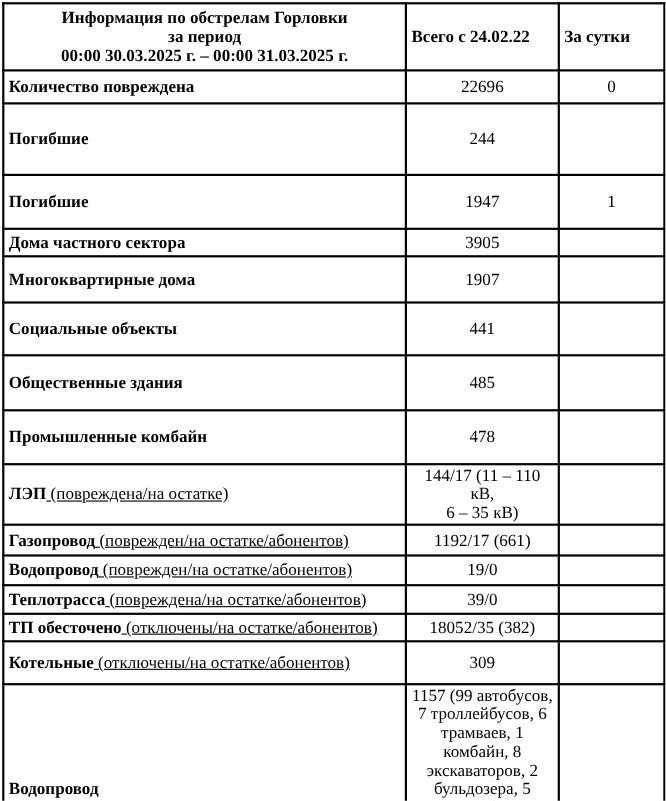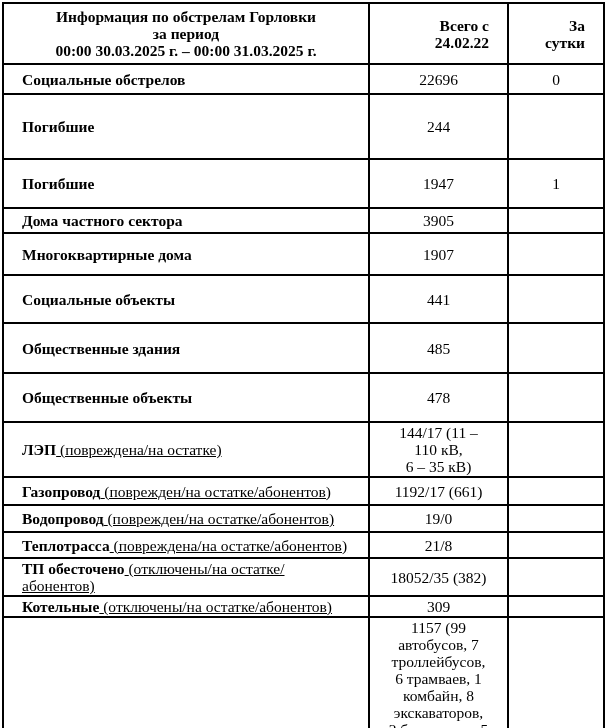--- a/index.html
+++ b/index.html
@@ -18,30 +18,30 @@
     table-layout: fixed;
     width: 601px;
     height: 724px;
     margin: 2px;
   }
   table.report td, table.report th {
     border: 2px solid #000000;
     vertical-align: middle;
     font-size: 15.5px;
     line-height: 17px;
-    padding: 1px 18px;
+    padding: 1px 4px;
     overflow: hidden;
   }
   th.hdr-info {
     text-align: center;
     font-weight: bold;
     white-space: pre-line;
   }
   th.hdr-col {
-    text-align: right;
+    text-align: left;
     font-weight: bold;
   }
   td.lbl-cell {
     text-align: left;
     padding-left: 6px;
     font-weight: bold;
   }
   td.lbl-cell .note {
     font-weight: normal;
     text-decoration: underline;
@@ -69,21 +69,21 @@
   <tbody>
     <tr style="height:61px">
       <th class="hdr-info">Информация по обстрелам Горловки
 за период
 00:00 30.03.2025 г. – 00:00 31.03.2025 г.</th>
       <th class="hdr-col">Всего с 24.02.22</th>
       <th class="hdr-col">За сутки</th>
     </tr>
 
     <tr style="height:30px">
-      <td class="lbl-cell"><span>Социальные обстрелов</span><span class="note"></span></td>
+      <td class="lbl-cell"><span>Количество повреждена</span><span class="note"></span></td>
       <td class="val-cell">22696</td>
       <td class="val-cell">0</td>
     </tr>
 
     <tr style="height:65px">
       <td class="lbl-cell"><span>Погибшие</span><span class="note"></span></td>
       <td class="val-cell">244</td>
       <td class="val-cell"></td>
     </tr>
 
@@ -111,21 +111,21 @@
       <td class="val-cell"></td>
     </tr>
 
     <tr style="height:50px">
       <td class="lbl-cell"><span>Общественные здания</span><span class="note"></span></td>
       <td class="val-cell">485</td>
       <td class="val-cell"></td>
     </tr>
 
     <tr style="height:49px">
-      <td class="lbl-cell"><span>Общественные объекты</span><span class="note"></span></td>
+      <td class="lbl-cell"><span>Промышленные комбайн</span><span class="note"></span></td>
       <td class="val-cell">478</td>
       <td class="val-cell"></td>
     </tr>
 
     <tr style="height:35px">
       <td class="lbl-cell"><span>ЛЭП</span><span class="note">(повреждена/на остатке)</span></td>
       <td class="val-cell">144/17 (11 – 110 кВ,
 6 – 35 кВ)</td>
       <td class="val-cell"></td>
     </tr>
@@ -137,31 +137,31 @@
     </tr>
 
     <tr style="height:27px">
       <td class="lbl-cell"><span>Водопровод</span><span class="note">(поврежден/на остатке/абонентов)</span></td>
       <td class="val-cell">19/0</td>
       <td class="val-cell"></td>
     </tr>
 
     <tr style="height:26px">
       <td class="lbl-cell"><span>Теплотрасса</span><span class="note">(повреждена/на остатке/абонентов)</span></td>
-      <td class="val-cell">21/8</td>
+      <td class="val-cell">39/0</td>
       <td class="val-cell"></td>
     </tr>
 
     <tr style="height:25px">
       <td class="lbl-cell"><span>ТП обесточено</span><span class="note">(отключены/на остатке/абонентов)</span></td>
       <td class="val-cell">18052/35 (382)</td>
       <td class="val-cell"></td>
     </tr>
 
-    <tr style="height:21px">
+    <tr style="height:39px">
       <td class="lbl-cell"><span>Котельные</span><span class="note">(отключены/на остатке/абонентов)</span></td>
       <td class="val-cell">309</td>
       <td class="val-cell"></td>
     </tr>
 
     <tr style="height:174px">
       <td class="lbl-cell"><span>Водопровод</span><span class="note"></span></td>
       <td class="val-cell">1157 (99 автобусов, 7 троллейбусов, 6 трамваев, 1 комбайн, 8 экскаваторов, 2 бульдозера, 5 автомобилей скорой помощи, 1 газовоз, 5 мусоровозов, 18 автоцистерн)</td>
       <td class="val-cell"></td>
     </tr>

